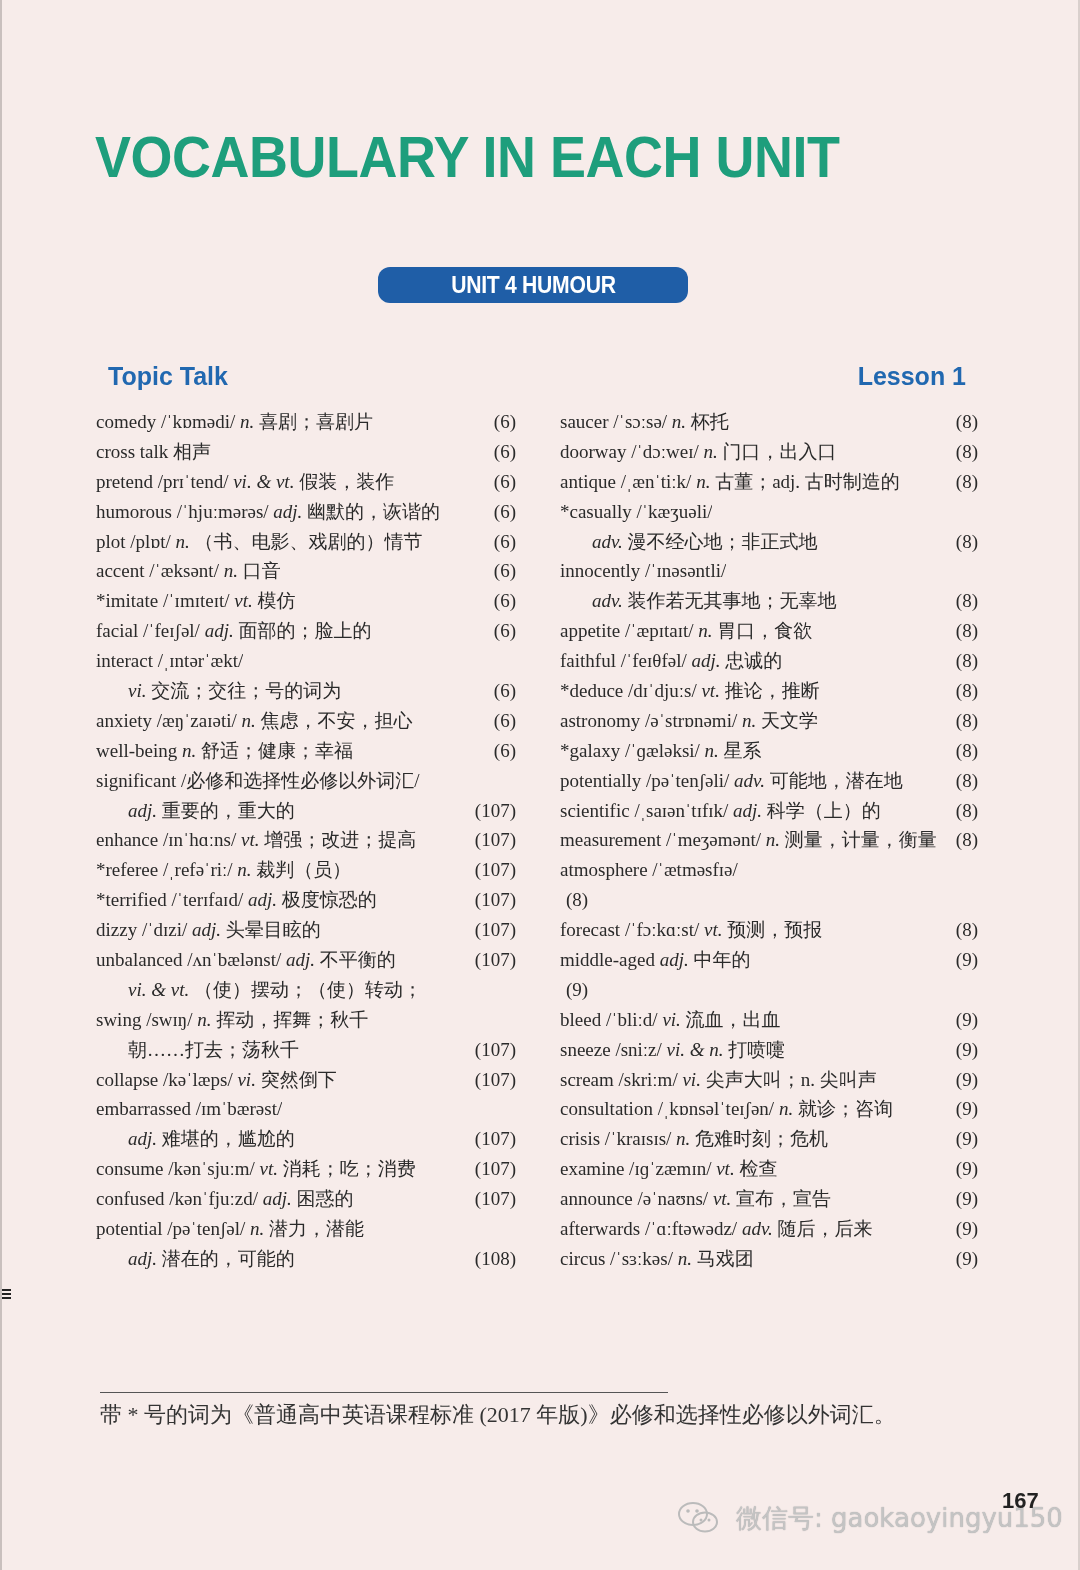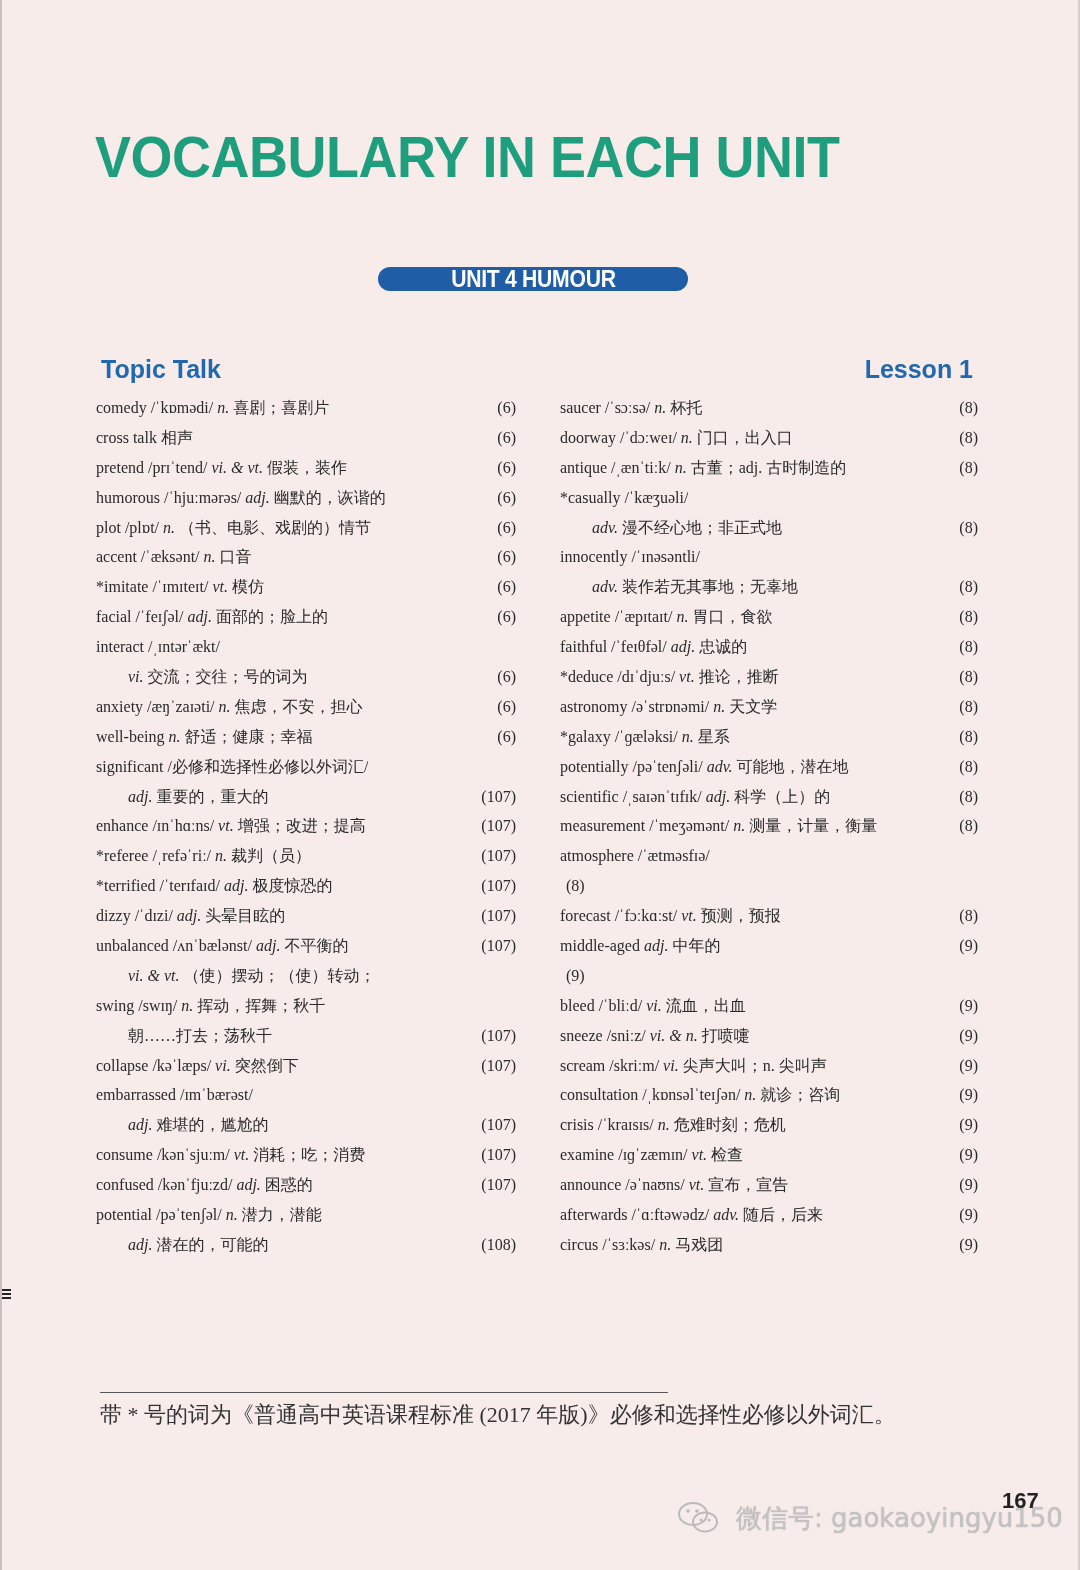--- a/index.html
+++ b/index.html
@@ -25,43 +25,43 @@
     display: block; height: 2px; background: #222; margin-bottom: 2px;
   }
   .page-title {
     position: absolute; left: 95px; top: 122px;
     font-family: "Liberation Sans", "DejaVu Sans", sans-serif;
     font-weight: 700; font-size: 58px; letter-spacing: -0.5px;
     color: #1e9e7c; margin: 0; line-height: 70px;
     transform: scaleX(0.93); transform-origin: left center;
   }
   .unit-pill {
-    position: absolute; left: 378px; top: 267px; width: 310px; height: 24px;
+    position: absolute; left: 378px; top: 267px; width: 310px; height: 36px;
     background: #1f5ea7; border-radius: 12px;
     display: flex; align-items: center; justify-content: center;
   }
   .unit-pill span {
     font-family: "Liberation Sans", "DejaVu Sans", sans-serif;
     font-weight: 700; color: #ffffff; font-size: 23px; letter-spacing: -0.3px;
     transform: scaleX(0.92);
   }
   .column {
     position: absolute; top: 345px; width: 420px;
   }
   .col-left { left: 96px; }
   .col-right { left: 560px; width: 418px; text-align: right; }
   .section-heading {
     font-family: "Liberation Sans", "DejaVu Sans", sans-serif;
     font-weight: 700; font-size: 25px; color: #2168b0;
-    margin: 5px; height: 38px; line-height: 38px;
+    margin: 12px; height: 38px; line-height: 38px;
   }
   .entry {
     display: flex; justify-content: space-between; align-items: baseline;
     height: 29.9px; line-height: 29.9px;
-    font-size: 16px; white-space: nowrap;
+    font-size: 19px; white-space: nowrap;
   }
   .entry.indent .text { padding-left: 32px; }
   .text { overflow: hidden; }
   .pos { font-style: italic; }
   .page-ref { flex-shrink: 0; padding-left: 6px; }
   .footnote-rule {
     position: absolute; left: 100px; top: 1392px; width: 568px; height: 1px;
     background: #555;
   }
   .footnote {

